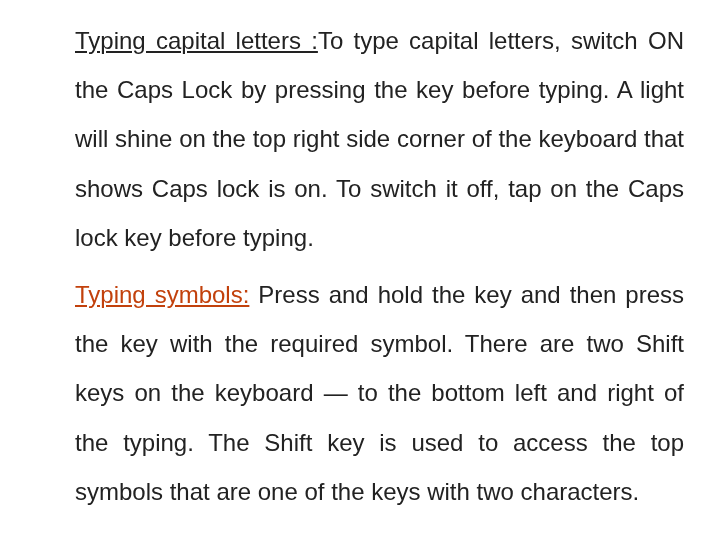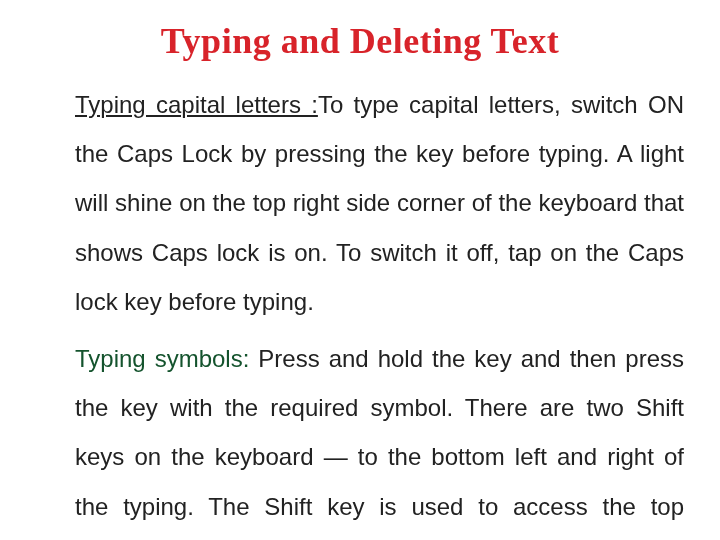--- a/index.html
+++ b/index.html
@@ -35,28 +35,28 @@
     margin-left: 39px;
   }
   .body p {
     margin: 0 0 8px 0;
   }
   .lead {
     text-decoration: underline;
     color: #222;
   }
   .lead-red {
-    color: #14532d;
+    color: #c2410c;
+    text-decoration: underline;
   }
 </style>
 </head>
 <body>
 
 <div class="slide">
-  <h1 class="title">Typing and Deleting Text</h1>
 
   <div class="body">
     <p>
       <span class="lead">Typing capital letters :</span><span>To type capital letters, switch ON the Caps Lock by pressing the key before typing. A light will shine on the top right side corner of the keyboard that shows Caps lock is on. To switch it off, tap on the Caps lock key before typing.</span>
     </p>
     <p>
       <span class="lead-red">Typing symbols:</span><span> Press and hold the key and then press the key with the required symbol. There are two Shift keys on the keyboard — to the bottom left and right of the typing. The Shift key is used to access the top symbols that are one of the keys with two characters.</span>
     </p>
   </div>
 </div>

